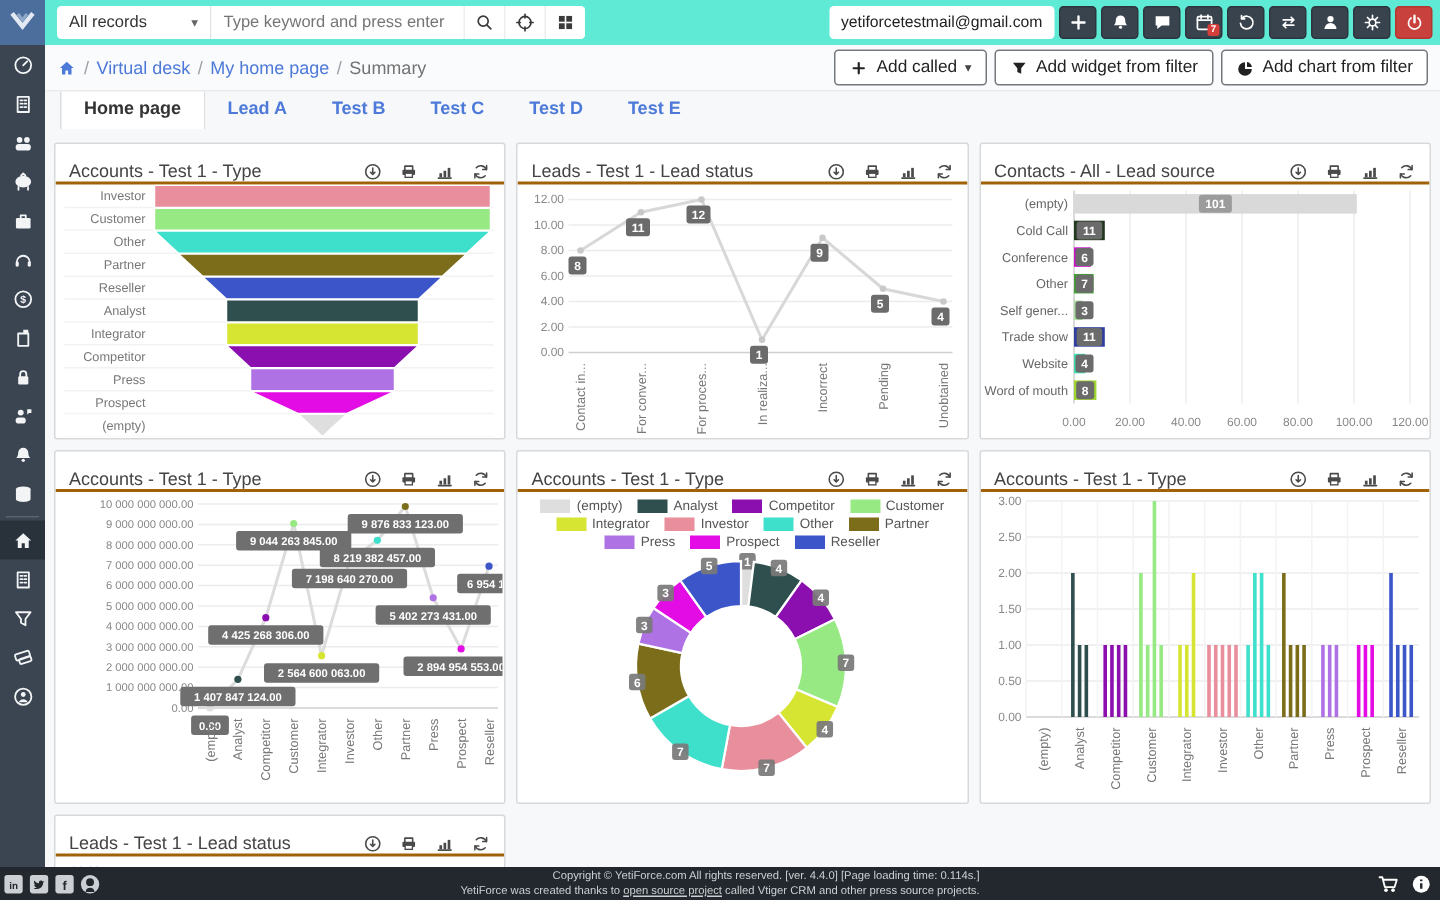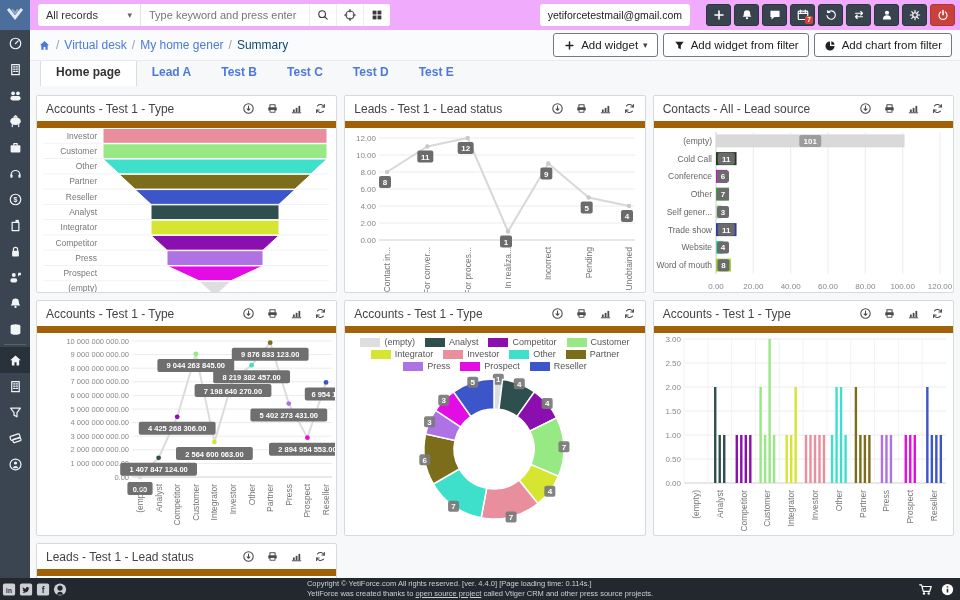--- a/index.html
+++ b/index.html
@@ -10,65 +10,65 @@
   .st2{fill:none;stroke:currentColor;stroke-width:1.8;stroke-linecap:round}
   .fw{fill:currentColor}
   .pp{fill:#fff;stroke:currentColor;stroke-width:1.1}
 
   #sidebar{position:absolute;left:0;top:0;bottom:0;width:30px;background:#3a4551;z-index:5}
   #logo{width:30px;height:30px;background:#4c6e9c;display:flex;align-items:center;justify-content:center}
   .sb-ic{width:30px;height:26px;display:flex;align-items:center;justify-content:center;color:#f2f4f6;cursor:pointer}
   .sb-ic.active{background:#29313a}
   .sb-sep{height:1px;background:#59636e;margin:2px 4px}
 
-  #topbar{position:absolute;left:30px;top:0;right:0;height:30px;background:#f0abfc;
-    display:flex;align-items:center;padding:0 5px;gap:16px;z-index:4}
+  #topbar{position:absolute;left:30px;top:0;right:0;height:30px;background:#5eead4;
+    display:flex;align-items:center;padding:0 5px;gap:3px;z-index:4}
   .search-group{display:flex;height:22px;background:#fff;border-radius:3px;overflow:hidden;align-items:stretch;margin-left:3px}
   .sel{display:flex;align-items:center;font-size:11px;color:#333;padding:0 8px;width:86px;justify-content:space-between;cursor:pointer;border-right:1px solid #e3e3e3}
   .sel .caret{color:#666;font-size:9px}
   .search-group input{border:none;outline:none;font-size:11px;padding:0 8px;width:152px;color:#333;font-family:inherit}
   .sg-btn{width:27px;display:flex;align-items:center;justify-content:center;color:#3a3a3a;background:#fff;border:none;border-left:1px solid #eee;cursor:pointer}
   .top-spacer{flex:1}
   .email-box{background:#fff;border-radius:3px;height:22px;display:flex;align-items:center;padding:0 8px;font-size:10.5px;color:#222;white-space:nowrap}
   .tb-btn{width:25px;height:22px;background:#39434e;border:1px solid #2d353e;border-radius:3px;color:#fff;
     display:flex;align-items:center;justify-content:center;position:relative;cursor:pointer;padding:0}
   .tb-btn.power{background:#c9413c;border-color:#b33631}
   .badge7{position:absolute;right:1px;bottom:1px;background:#d43f3a;color:#fff;font-size:6.5px;width:8px;height:8px;
     line-height:8.5px;text-align:center;border-radius:2px;font-weight:bold}
 
   #crumbbar{position:absolute;left:30px;top:30px;right:0;height:30px;background:#fafbfc;border-bottom:1px solid #e9eaec;
     display:flex;align-items:center;padding:0 8px;gap:5px;font-size:12px;z-index:3}
   .crumb-home{color:#4d79d9;display:flex;align-items:center;cursor:pointer}
   .crumb-link{color:#4d79d9;cursor:pointer;text-decoration:none}
   .crumb-sep{color:#9aa0a6}
-  .crumb-cur{color:#0c4a6e}
+  .crumb-cur{color:#737373}
   .actions{margin-left:auto;display:flex;gap:5px}
   .act-btn{display:flex;align-items:center;gap:5px;background:#fff;border:1px solid #75797e;border-radius:3px;height:24px;
     padding:0 9px;font-size:11.5px;color:#222;cursor:pointer;font-family:inherit}
   .act-btn .caret{font-size:9px;color:#444}
 
   #tabsbar{position:absolute;left:30px;top:56px;right:0;height:30px;display:flex;align-items:flex-end;padding-left:10px;z-index:2}
   .tab{font-size:12px;color:#4d79d9;padding:6px 15px 7px;cursor:pointer;font-weight:bold}
   .tab.active{background:#fff;border:1px solid #ddd;border-bottom:none;border-radius:3px 3px 0 0;color:#333}
 
   #grid{position:absolute;left:30px;top:90px;right:0;bottom:22px;overflow:hidden;padding:5px 6px 0;
     display:grid;grid-template-columns:1fr 1fr 1fr;grid-template-rows:198px 236px 200px;gap:7px}
   .widget{background:#fff;border:1px solid #d7d9db;border-radius:2px;overflow:hidden}
-  .w-head{height:25px;border-bottom:7px solid #a16207;display:flex;align-items:center;padding:0 9px}
+  .w-head{height:25px;border-bottom:2px solid #a16207;display:flex;align-items:flex-end;padding:0 9px}
   .w-title{font-size:12px;color:#444}
   .w-icons{margin-left:auto;display:flex;gap:11px;color:#4a4a4a;align-items:center}
   .w-ic{cursor:pointer;display:flex}
   .w-body{position:relative;overflow:hidden}
   .legend{display:flex;flex-wrap:wrap;justify-content:center;max-width:276px;margin:4px auto 0;column-gap:10px;row-gap:2px}
   .lg-item{display:flex;align-items:center;gap:4px;font-size:9px;color:#555}
   .lg-sw{width:20px;height:9px;display:inline-block}
 
   #footer{position:absolute;left:0;right:0;bottom:0;height:22px;background:#23282e;color:#ccd0d4;z-index:6;
     display:flex;align-items:center;justify-content:center}
-  .f-center{text-align:left;font-size:7.5px;line-height:1.4}
+  .f-center{text-align:right;font-size:7.5px;line-height:1.4}
   .f-link{text-decoration:underline;color:#ccd0d4;cursor:pointer}
   .f-left{position:absolute;left:2px;bottom:3px;display:flex;gap:2px}
   .f-right{position:absolute;right:5px;bottom:3px;display:flex;gap:7px;align-items:center;color:#fff}
   .soc{cursor:pointer;display:flex}
 </style>
 </head>
 <body>
 
 <aside id="sidebar">
   <div id="logo">
@@ -280,31 +280,31 @@
 
 <div id="crumbbar">
   <span class="crumb-home">
     <svg width="13" height="13" viewBox="0 0 16 16">
         <path d="M8 2.6L2.4 7.8h1.7v5.4h2.8v-3.4h2.2v3.4h2.8V7.8h1.7z" fill="#4d79d9"></path>
       </svg>
   </span>
   <span class="crumb-sep">/</span>
   <a class="crumb-link">Virtual desk</a>
   <span class="crumb-sep">/</span>
-  <a class="crumb-link">My home gener</a>
+  <a class="crumb-link">My home page</a>
   <span class="crumb-sep">/</span>
   <span class="crumb-cur">Summary</span>
   <span class="actions">
     <button class="act-btn">
       <span>
           <svg width="13" height="13" viewBox="0 0 16 16">
             <path d="M8 3.8v8.4M3.8 8h8.4" class="st2"></path>
           </svg>
         </span>
-      <span>Add widget</span>
+      <span>Add called</span>
       <span class="caret">▾</span>
     </button>
     <button class="act-btn">
       <span>
           <svg width="13" height="13" viewBox="0 0 16 16">
             <path d="M2.8 3.4h10.4L9.6 8v4.6l-3.2-1.6V8z" class="fw"></path>
           </svg>
         </span>
       <span>Add widget from filter</span>
     </button>

